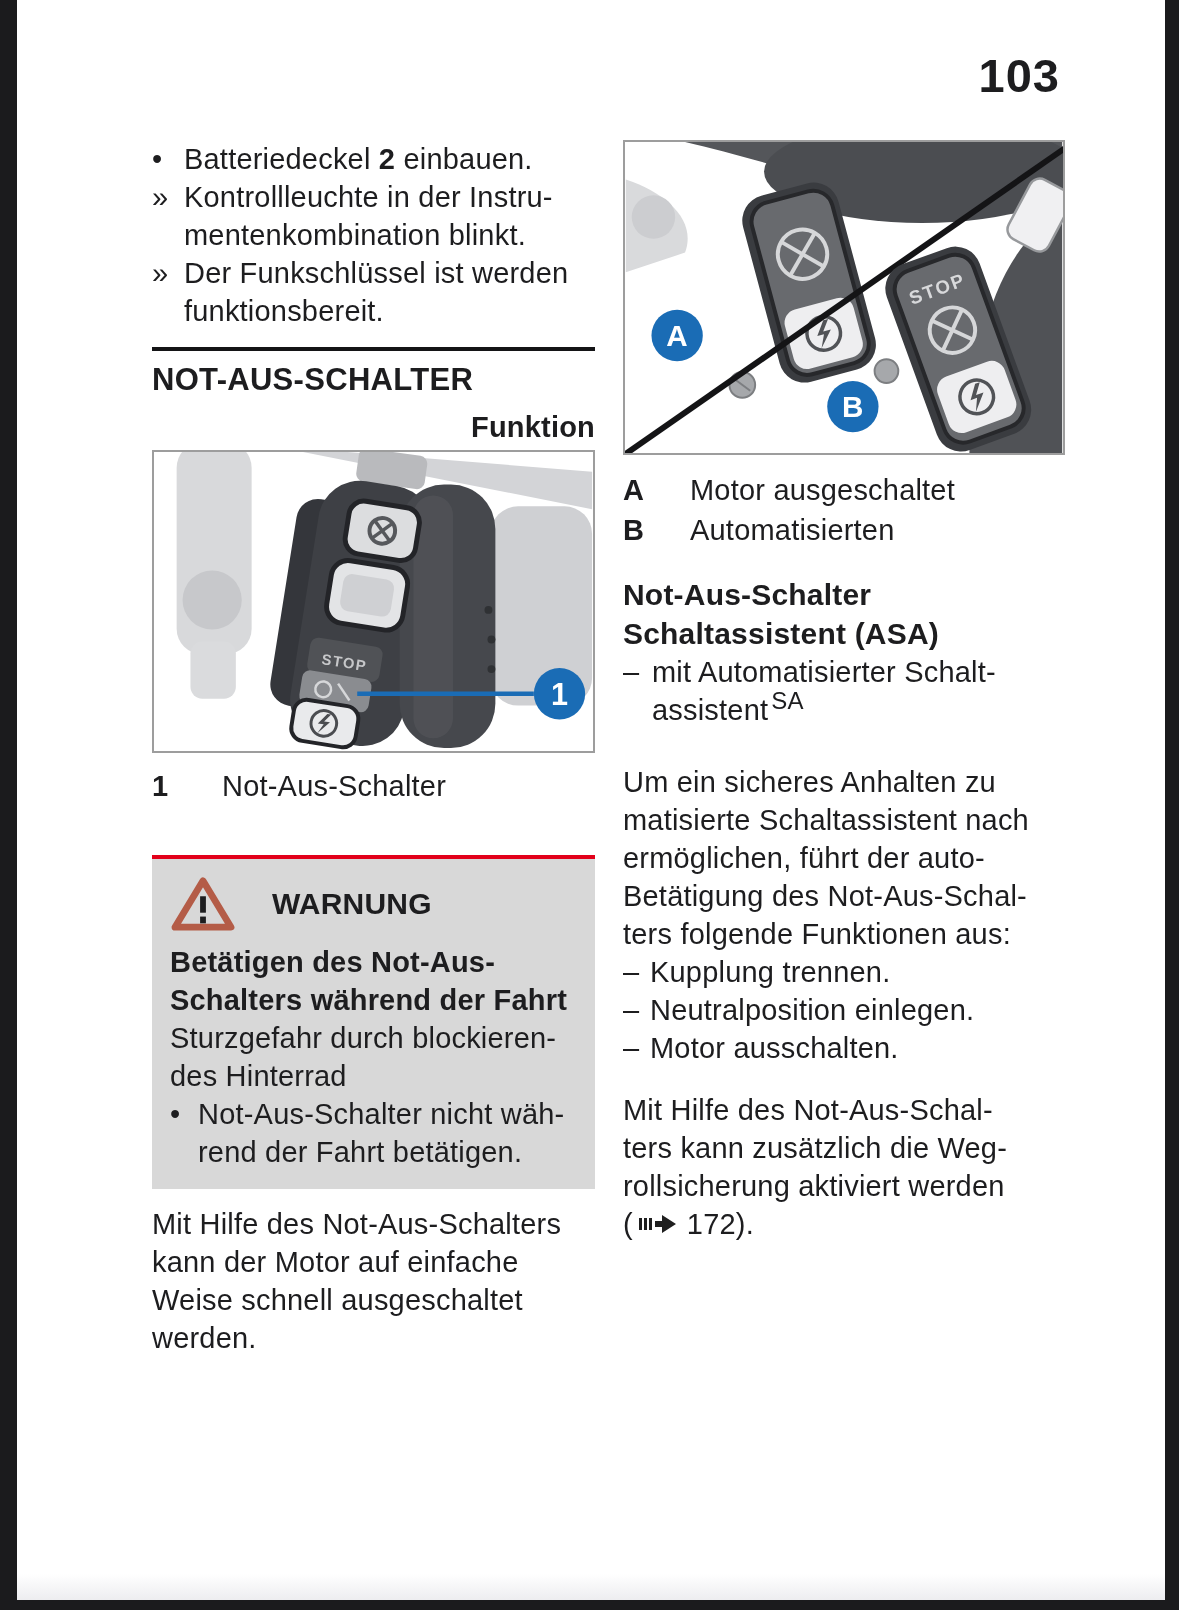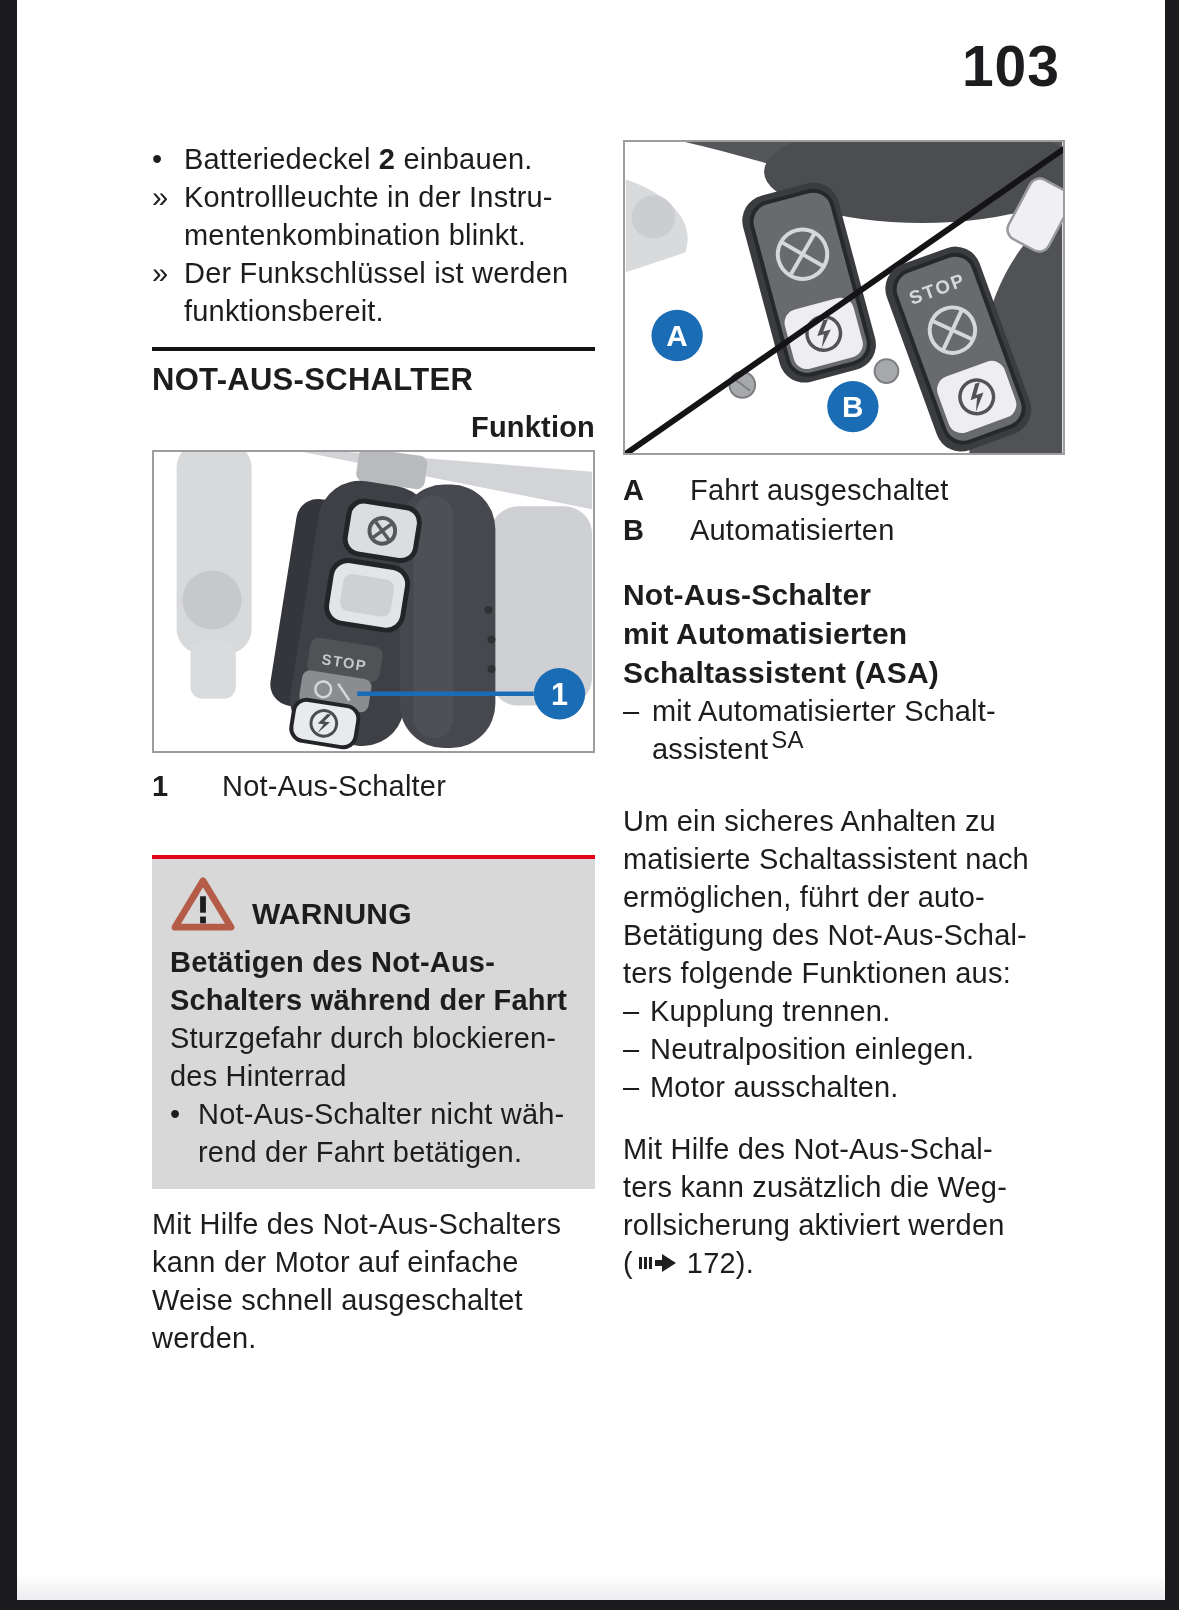--- a/index.html
+++ b/index.html
@@ -7,40 +7,40 @@
     position:relative;width:1179px;height:1610px;background:#ffffff;
     font-family:"Liberation Sans","DejaVu Sans",sans-serif;color:#1d1d1f;
     overflow:hidden;
   }
   .edge{position:absolute;background:#1b1b1d;}
   .edge-left{left:0;top:0;width:17px;height:1610px;}
   .edge-right{right:0;top:0;width:14px;height:1610px;}
   .edge-bottom{left:0;bottom:0;width:1179px;height:10px;}
   .bottom-fade{position:absolute;left:17px;right:14px;bottom:10px;height:26px;
     background:linear-gradient(#ffffff,#ededf0);}
-  .page-number{position:absolute;top:33px;right:119px;font-size:57px;font-weight:bold;letter-spacing:1px;}
+  .page-number{position:absolute;top:48px;right:119px;font-size:47px;font-weight:bold;letter-spacing:1px;}
   .col{position:absolute;top:140px;font-size:29px;line-height:38px;letter-spacing:.2px;}
   .col-left{left:152px;width:443px;}
   .col-right{left:623px;width:442px;}
   
   .li{position:relative;padding-left:32px;}
   .li .marker{position:absolute;left:0;top:0;}
   .ln{display:block;}
   b{font-weight:bold;}
   .rule{height:4px;background:#141416;margin-top:17px;}
   h1.sec{font-size:31px;line-height:42px;font-weight:bold;margin:8px 0 0;letter-spacing:.3px;}
   h2.sub{font-size:29px;line-height:34px;font-weight:bold;margin:9px 0 0;text-align:right;}
   figure{margin:0;}
   .fig{box-sizing:border-box;border:2px solid #9d9d9d;background:#fff;display:block;}
   .fig1{margin-top:6px;width:443px;height:303px;}
   .fig2{width:442px;height:315px;}
   .caption{display:flex;margin-top:14px;}
   .cap-key{font-weight:bold;width:70px;flex:0 0 70px;}
   .warning{margin-top:50px;background:#d8d8d8;border-top:4px solid #e2001a;padding:16px 20px 18px 18px;}
-  .warn-head{display:flex;align-items:flex-end;gap:16px;height:58px;margin-bottom:10px;}
+  .warn-head{display:flex;align-items:center;gap:36px;height:58px;margin-bottom:10px;}
   .warn-title{font-weight:bold;font-size:30px;}
   .warn-bold{font-weight:bold;margin:0;}
   .warn-body{margin:0;}
   .warn-bullet{position:relative;padding-left:28px;}
   .warn-bullet .marker{position:absolute;left:0;top:0;}
   .para{margin:16px 0 0;}
   .legend{margin-top:15px;}
   .legend-row{display:flex;line-height:40px;}
   .legend-key{font-weight:bold;width:67px;flex:0 0 67px;}
   .asa-head{margin:25px 0 0;font-size:30px;line-height:39px;font-weight:bold;}
@@ -228,31 +228,30 @@
         <g>
           <circle cx="230" cy="268" r="26" fill="#1a6cb5"></circle>
           <text x="230" y="279" font-size="30" font-weight="bold" fill="#ffffff" text-anchor="middle">B</text>
         </g>
       </svg>
     </figure>
 
     <div class="legend">
       <div class="legend-row">
         <span class="legend-key">A</span>
-        <span>Fahrt ausgeschaltet</span>
+        <span>Motor ausgeschaltet</span>
       </div>
       <div class="legend-row">
         <span class="legend-key">B</span>
         <span>Automatisierten</span>
       </div>
     </div>
 
     <h3 class="asa-head">
       <span class="ln">Not-Aus-Schalter</span>
-      <span class="ln">mit Automatisierten</span>
       <span class="ln">Schaltassistent (ASA)</span>
     </h3>
 
     <div class="equip">
       <span class="dash">–</span>
       <span class="ln">mit Automatisierter Schalt-</span>
       <span class="ln"><span>assistent</span><sup class="sa">SA</sup></span>
     </div>
 
     <p class="para para1">

